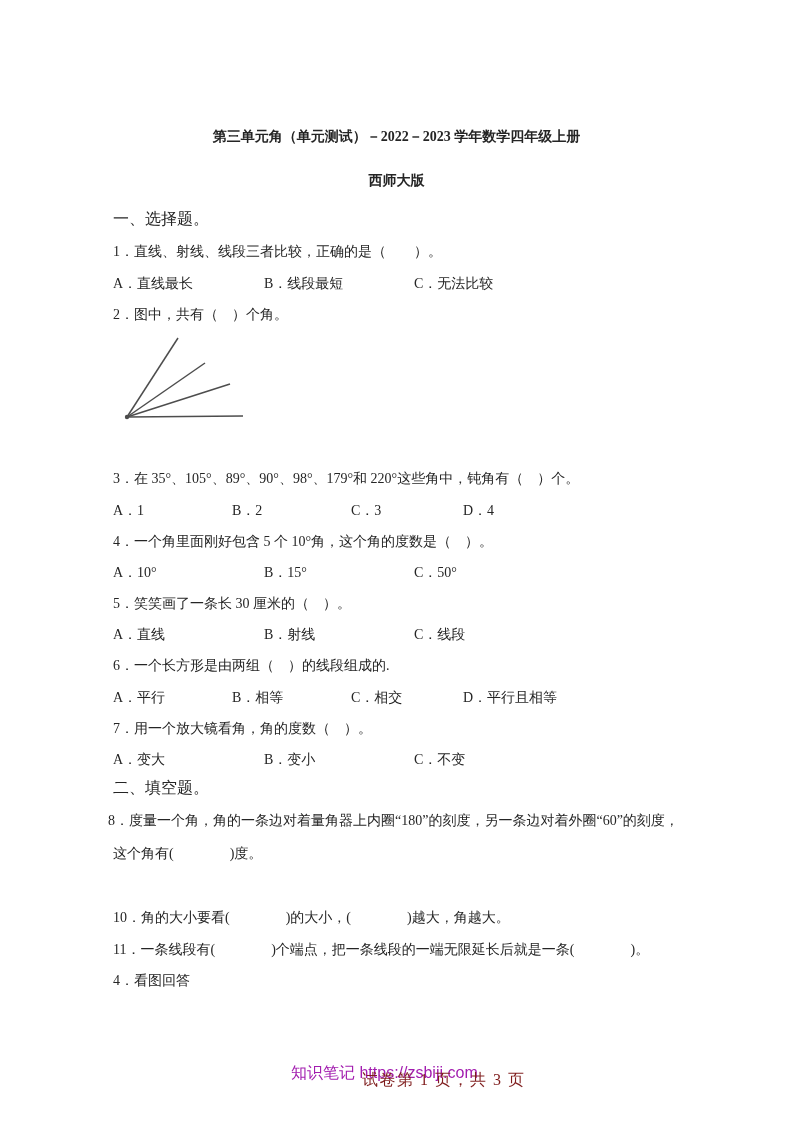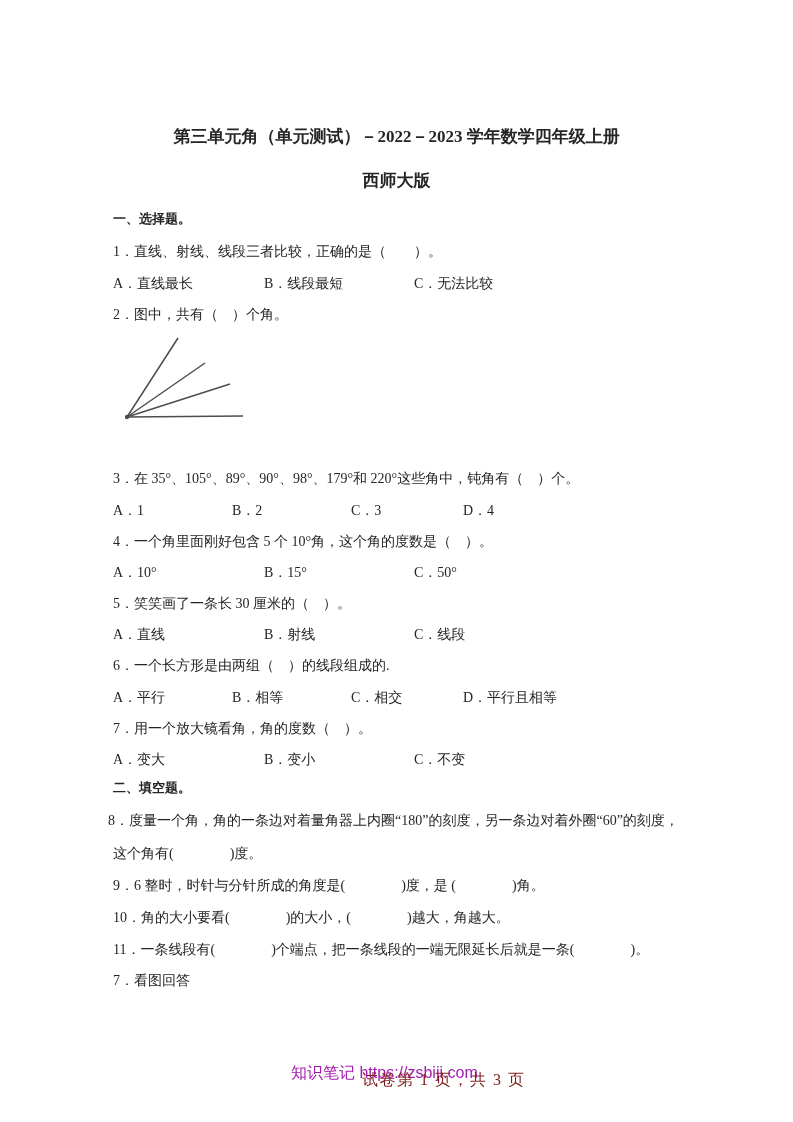--- a/index.html
+++ b/index.html
@@ -13,22 +13,22 @@
     overflow:hidden;
   }
   .line{
     position:absolute;
     left:113px;
     font-size:14px;
     line-height:18px;
     white-space:pre;
   }
   .center{left:0;width:793px;text-align:center;}
-  .title{font-size:17px;font-weight:bold;line-height:30px;}
-  .heading{font-weight:bold;font-size:13px;}
+  .title{font-size:14px;font-weight:bold;line-height:30px;}
+  .heading{font-weight:normal;font-size:16px;}
   .optrow{position:absolute;left:0;width:745px;height:18px;}
   .opt{position:absolute;top:0;font-size:14px;white-space:pre;}
   .c1{left:113px}.c2{left:264px}.c3{left:414px}
   .d1{left:113px}.d2{left:232px}.d3{left:351px}.d4{left:463px}
   .fig{position:absolute;left:117px;top:331px;}
   .watermark{
     position:absolute;left:291px;top:1063px;
     font-family:"Liberation Sans","DejaVu Sans",sans-serif;
     font-size:16px;color:#a21caf;white-space:pre;
   }
@@ -100,24 +100,23 @@
     <span class="opt c1">A．变大</span>
     <span class="opt c2">B．变小</span>
     <span class="opt c3">C．不变</span>
   </div>
 
   <div class="line heading" style="top:779px">二、填空题。</div>
 
   <div class="line" style="top:812px;left:108px">8．度量一个角，角的一条边对着量角器上内圈“180”的刻度，另一条边对着外圈“60”的刻度，</div>
   <div class="line" style="top:845px">这个角有(　　　　)度。</div>
 
-  <div class="line" style="top:877px">9．6 整时，时针与分针所成的角度是(　　　　)度，是 (　　　　)角。</div>
 
   <div class="line" style="top:909px">10．角的大小要看(　　　　)的大小，(　　　　)越大，角越大。</div>
 
   <div class="line" style="top:941px">11．一条线段有(　　　　)个端点，把一条线段的一端无限延长后就是一条(　　　　)。</div>
 
-  <div class="line" style="top:972px">7．看图回答</div>
+  <div class="line" style="top:972px">4．看图回答</div>
 
   <div class="watermark">知识笔记 https://zsbiji.com</div>
   <div class="footer">试卷第 1 页，共 3 页</div>
 
 </div>
 
 </body></html>

